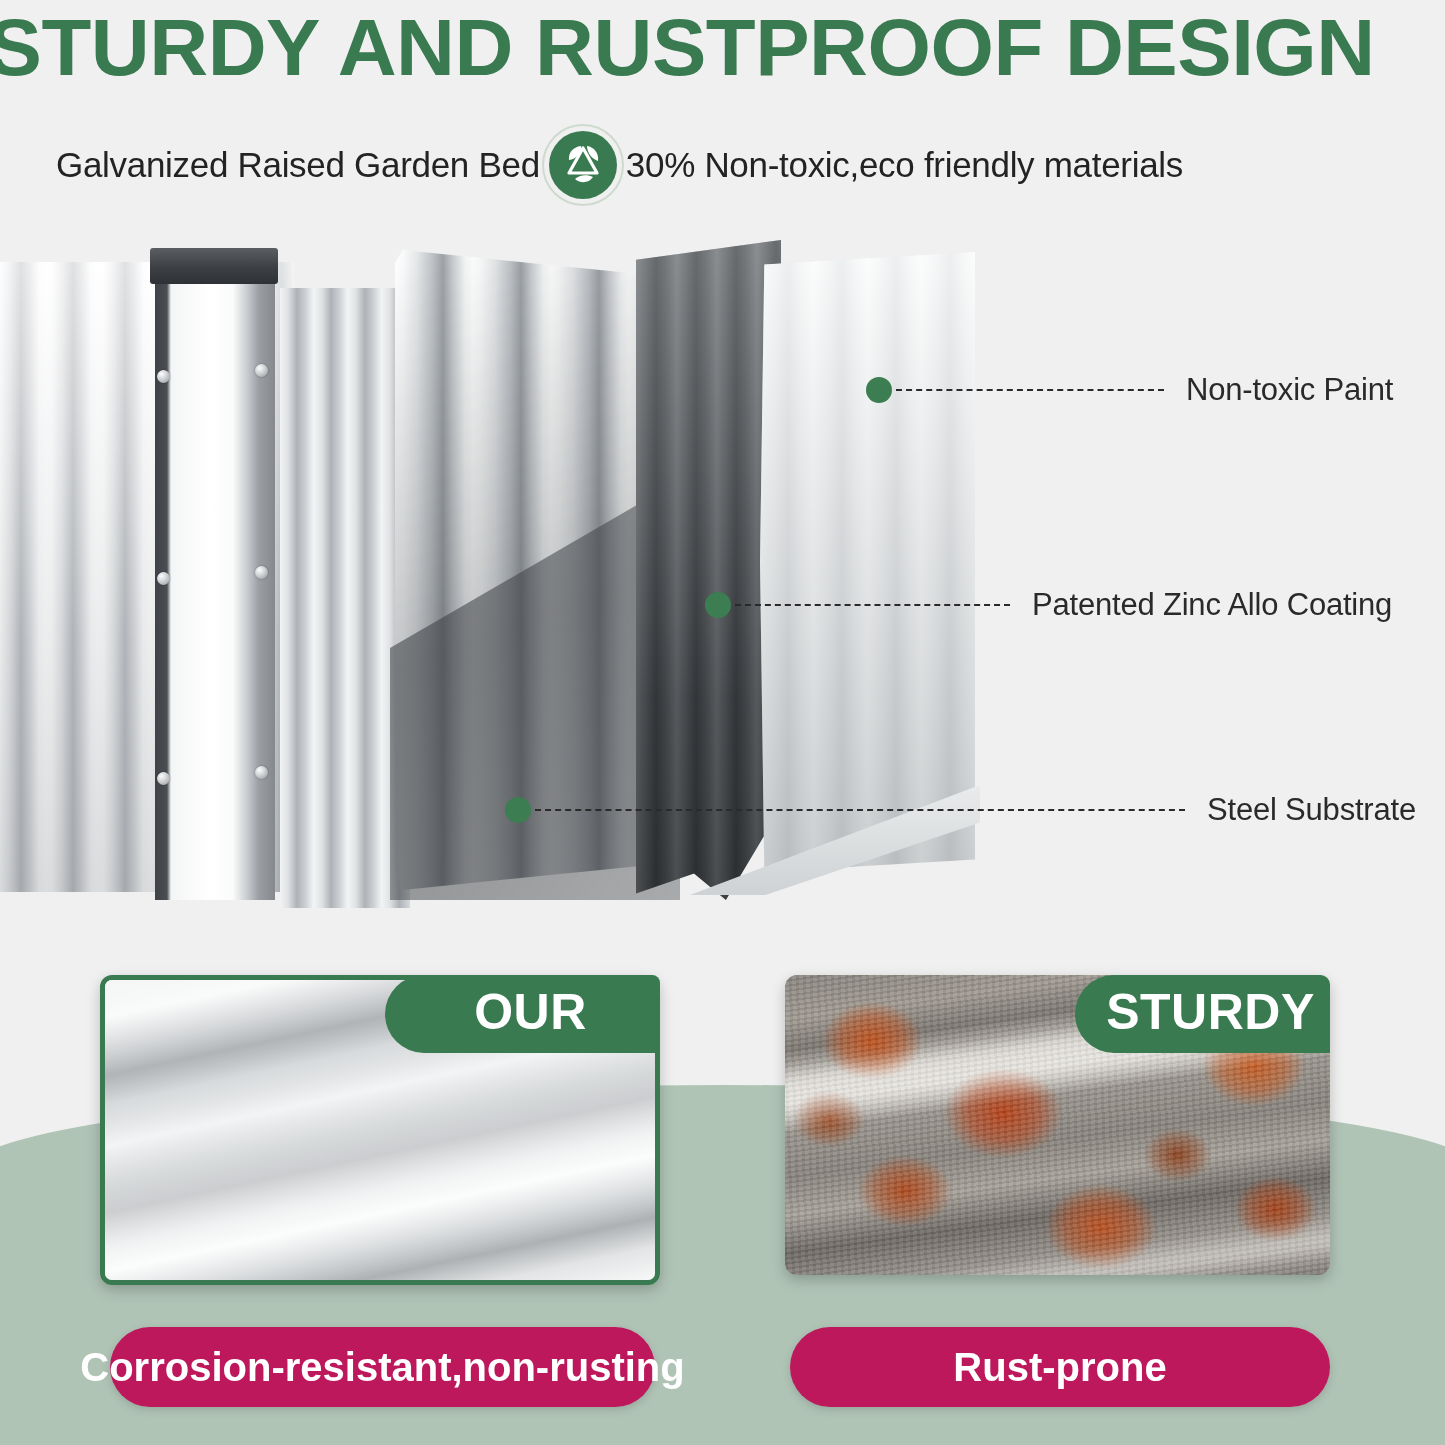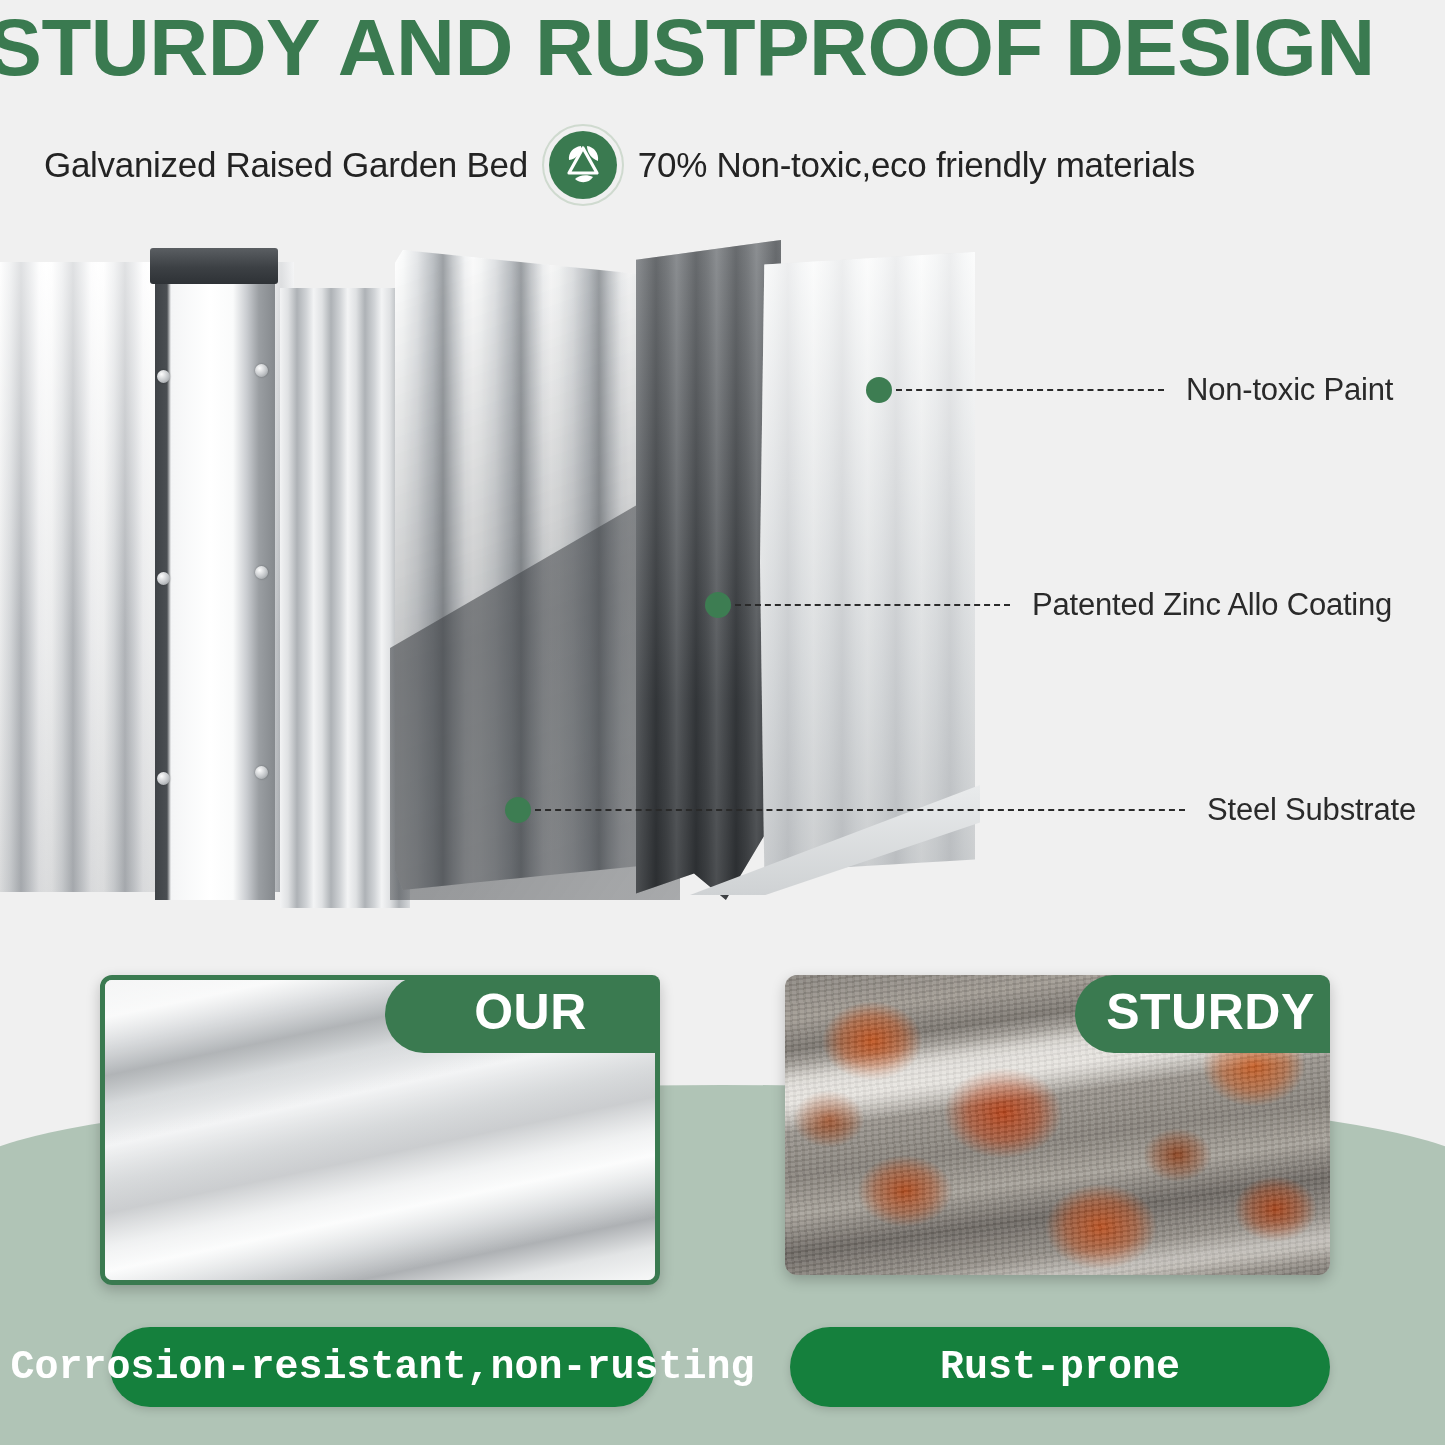--- a/index.html
+++ b/index.html
@@ -27,21 +27,21 @@
     font-size:80px;
     font-weight:bold;
     letter-spacing:-0.5px;
     line-height:1;
     padding-top:8px;
     white-space:nowrap;
     transform:scaleX(1.02);
   }
   #subtitle-row{
     display:flex; align-items:center; justify-content:center;
-    gap:14px; margin-top:36px;
+    gap:2px; margin-top:36px;
   }
   .sub-text{
     font-size:35px; color:#232323; font-weight:400;
     letter-spacing:-0.3px; white-space:nowrap;
   }
   
   #eco-badge{
     width:82px; height:82px; position:relative; flex:0 0 auto;
   }
   #eco-badge .ring{
@@ -244,26 +244,25 @@
     color:#ffffff; font-size:50px; font-weight:bold; letter-spacing:0.5px;
     padding:0 30px 4px 46px;
     z-index:3;
   }
   #cmp-our .cmp-tab{ width:275px; border-radius:40px 8px 0 40px; }
   #cmp-others .cmp-tab{ width:255px; border-radius:40px 10px 0 40px; }
 
   
   .pill{
     position:absolute;
-    background:#15803d;
+    background:#be185d;
     border-radius:48px;
     display:flex; align-items:center; justify-content:center;
     color:#ffffff; font-weight:bold; white-space:nowrap;
     box-shadow:0 3px 8px rgba(0,0,0,.15);
-    font-family:Liberation Mono, monospace;
   }
   #pill-our{
     left:110px; top:352px; width:545px; height:80px; font-size:40px;
   }
   #pill-others{
     left:790px; top:352px; width:540px; height:80px; font-size:40px;
   }
 </style>
 </head>
 <body>
@@ -285,21 +284,21 @@
           <path d="M26 9 L40 34 L12 34 Z"></path>
         </g>
         <g fill="#ffffff">
           <path d="M24 7 C16 8, 11 14, 12 21 C19 20, 25 14, 24 7 Z"></path>
           <path d="M41 22 C42 14, 37 8, 30 7 C30 14, 35 20, 41 22 Z"></path>
           <path d="M18 40 C24 45, 32 44, 36 38 C30 35, 22 36, 18 40 Z"></path>
         </g>
       </svg>
     </span>
 
-    <span class="sub-text">70% Non-toxic,eco friendly materials</span>
+    <span class="sub-text">30% Non-toxic,eco friendly materials</span>
   </div>
 </div>
 
 <div id="hero">
 
   <div id="bed-left" class="panel-sheet corr"></div>
   <div id="bed-left-shade" class="panel-sheet"></div>
 
   <div id="bed-mid" class="panel-sheet corr"></div>
 

